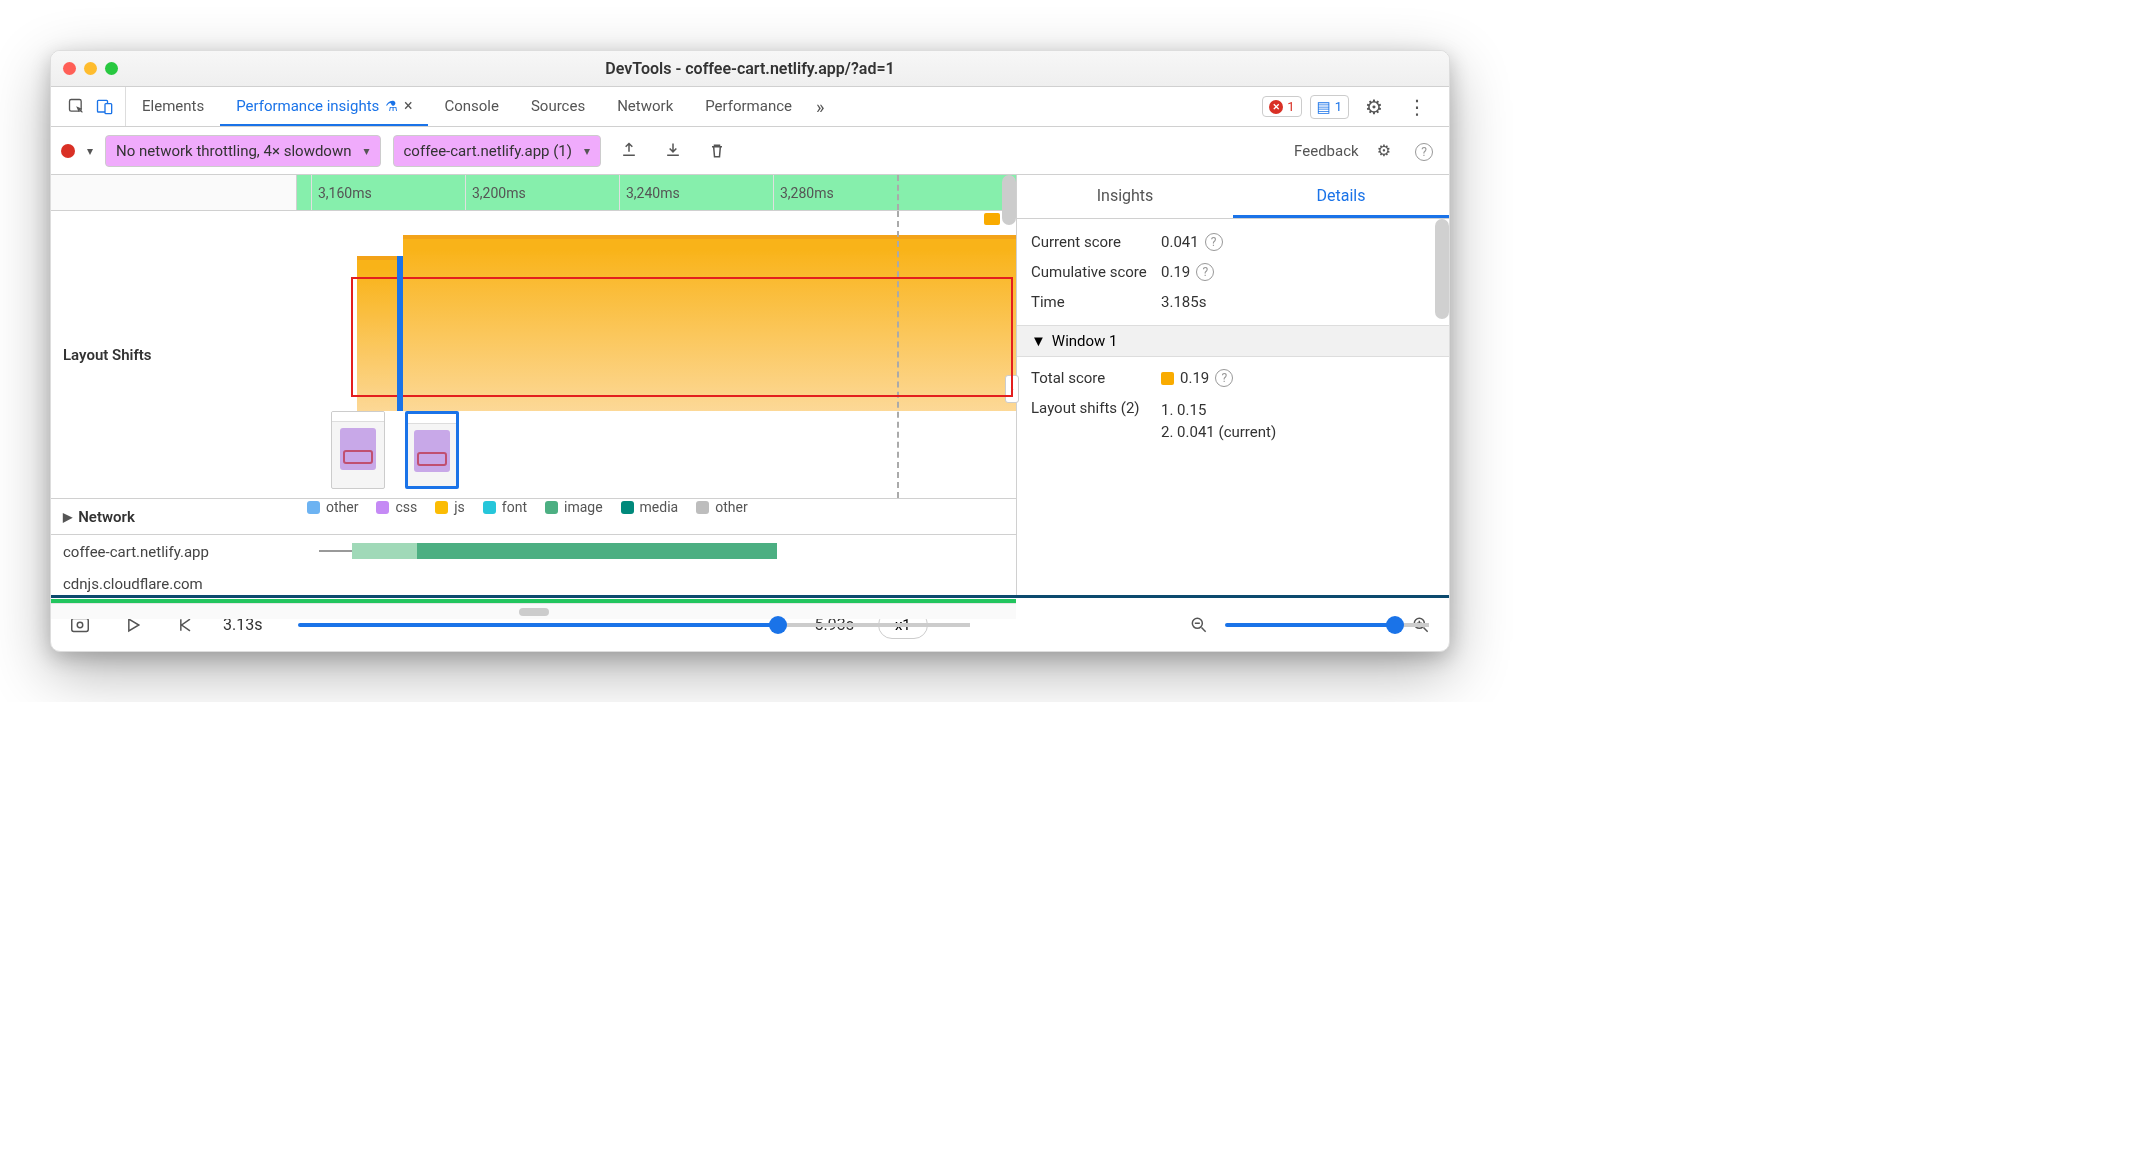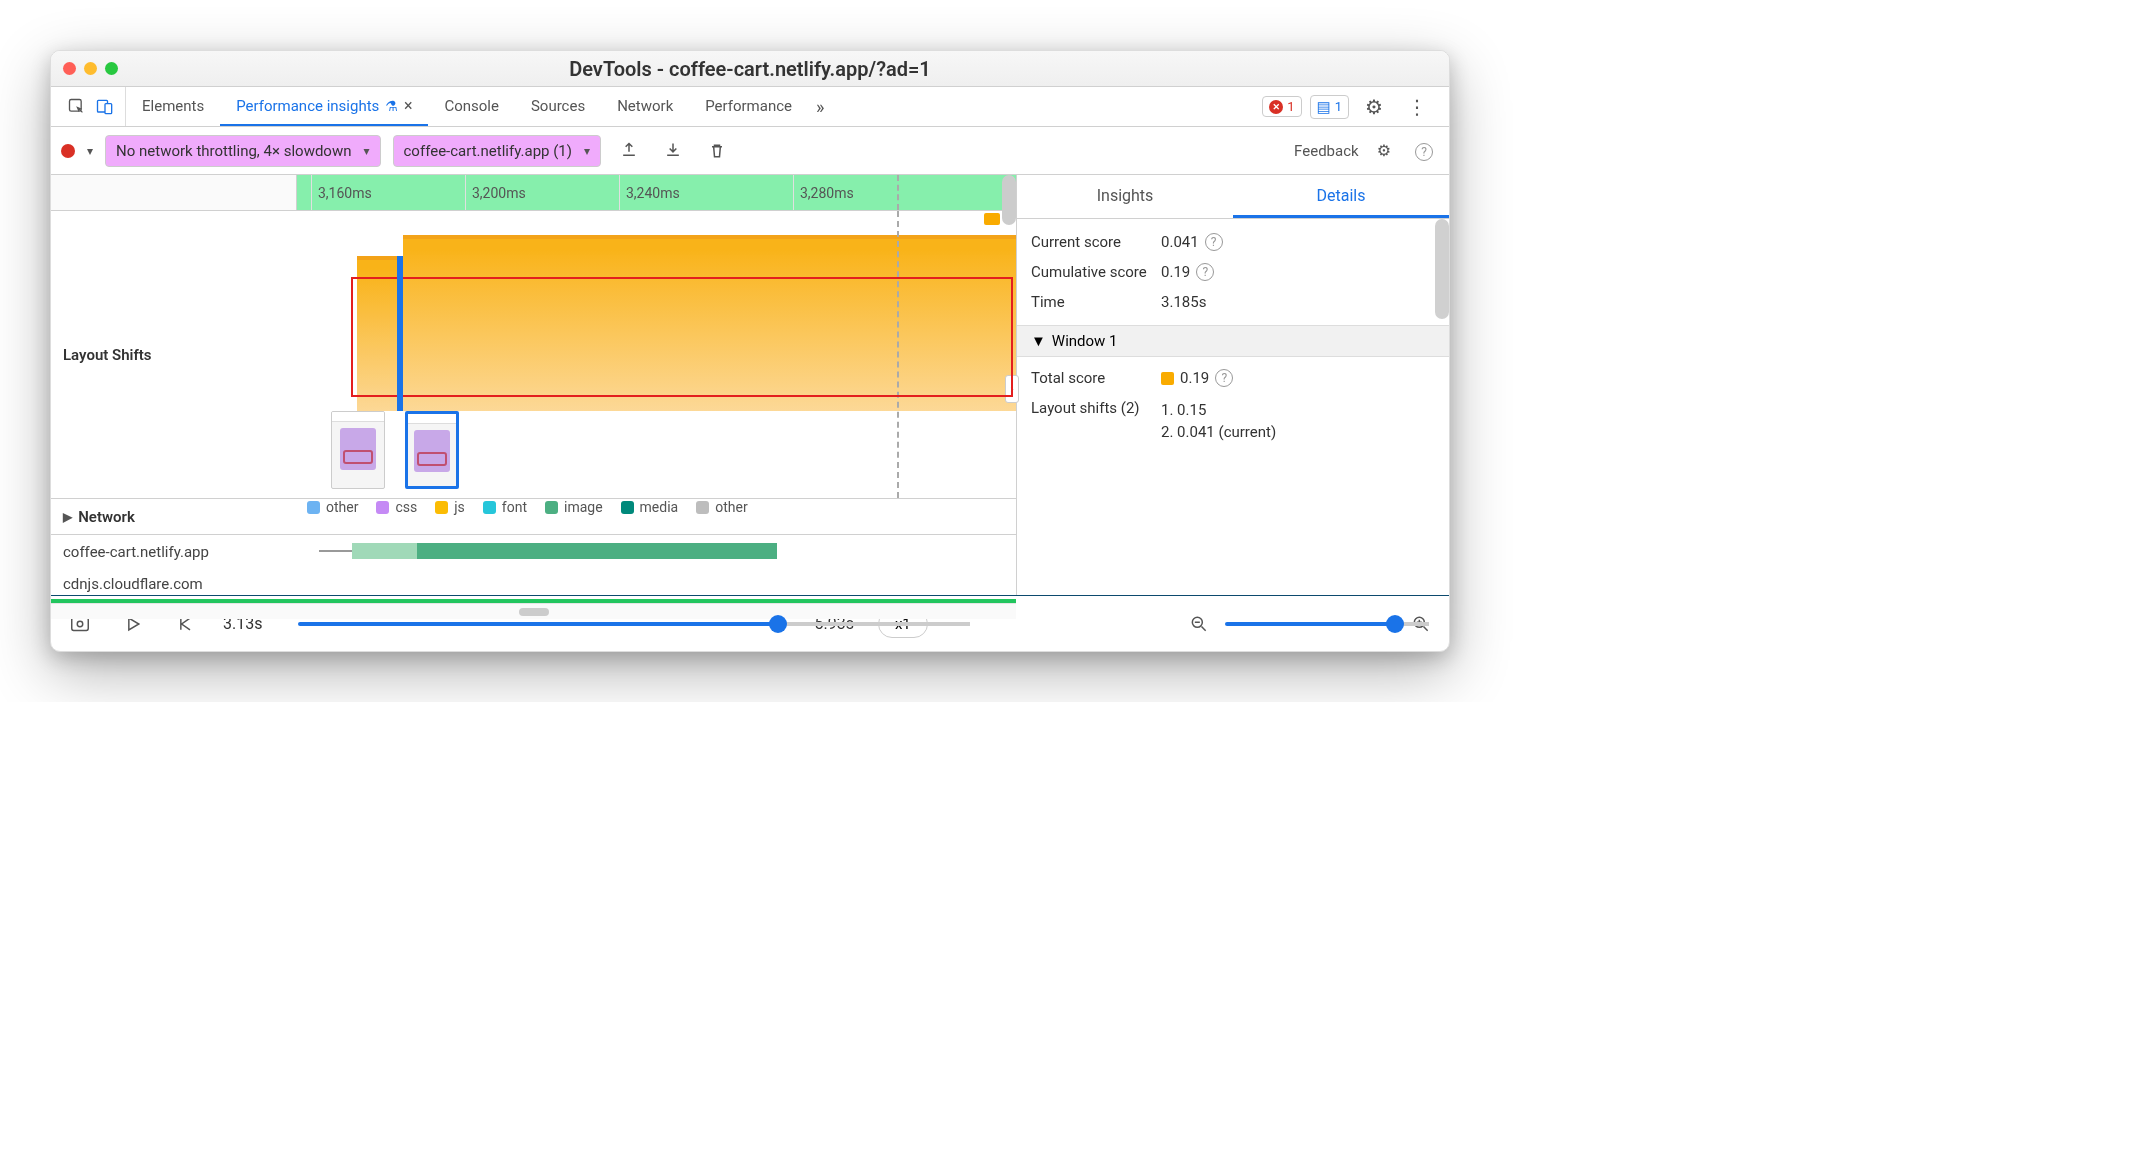--- a/index.html
+++ b/index.html
@@ -4,21 +4,21 @@
 <style>
 *{box-sizing:border-box;margin:0;padding:0;font-family:-apple-system,BlinkMacSystemFont,"Segoe UI",Roboto,sans-serif;}
 body{background:#fff;padding:50px;}
 .window{width:1400px;background:#fff;border-radius:10px;box-shadow:0 20px 60px rgba(0,0,0,0.3),0 6px 20px rgba(0,0,0,0.2);overflow:hidden;border:1px solid #ddd;}
 .titlebar{display:flex;align-items:center;height:36px;background:linear-gradient(#f7f7f7,#efefef);border-bottom:1px solid #d0d0d0;padding:0 12px;position:relative;}
 .traffic{display:flex;gap:8px;}
 .circ{width:13px;height:13px;border-radius:50%;}
 .red{background:#ff5f57;}
 .yel{background:#febc2e;}
 .grn{background:#28c840;}
-.title{position:absolute;left:50%;transform:translateX(-50%);font-size:20px;font-weight:600;color:#333;}
+.title{position:absolute;left:50%;transform:translateX(-50%);font-size:16px;font-weight:600;color:#333;}
 .tabs{display:flex;align-items:center;height:40px;border-bottom:1px solid #d0d0d0;padding:0 6px;}
 .tabicons{display:flex;align-items:center;gap:8px;padding:0 10px;border-right:1px solid #ddd;height:100%;}
 .inspect-icon svg,.device-icon svg{width:20px;height:20px;}
 .tab{padding:0 16px;height:100%;display:flex;align-items:center;gap:6px;font-size:15px;color:#555;cursor:pointer;border-bottom:2px solid transparent;}
 .tab.active{color:#1a73e8;border-bottom-color:#1a73e8;}
 .tab .beaker{font-size:14px;}
 .tab .close{font-size:16px;color:#555;}
 .chev{padding:0 8px;color:#555;font-size:18px;}
 .badges{margin-left:auto;display:flex;align-items:center;gap:8px;padding-right:8px;}
 .badge{display:flex;align-items:center;gap:4px;border:1px solid #ccc;border-radius:4px;padding:2px 6px;font-size:13px;}
@@ -89,21 +89,21 @@
 .help{width:18px;height:18px;border:1.5px solid #999;border-radius:50%;display:inline-flex;align-items:center;justify-content:center;font-size:12px;color:#999;}
 .section{background:#f1f1f1;padding:6px 14px;font-size:15px;display:flex;align-items:center;gap:6px;border-top:1px solid #ddd;border-bottom:1px solid #ddd;}
 .sqdot{width:13px;height:13px;background:#f9ab00;border-radius:2px;display:inline-block;}
 .shifts{padding:6px 14px;font-size:15px;}
 .shifts .kv{align-items:flex-start;}
 .shifts ol{list-style:none;}
 .shifts li{padding:2px 0;}
 .expand-bar{position:absolute;left:-12px;top:200px;background:#fff;border:1px solid #ccc;border-radius:3px;width:14px;height:28px;display:flex;align-items:center;justify-content:center;font-size:12px;color:#666;}
 .scrollbar-right{position:absolute;right:0;top:44px;width:14px;height:100px;background:#d0d0d0;border-radius:7px;}
 .dashed{position:absolute;top:0;bottom:0;border-left:2px dashed #aaa;}
-.footer{height:56px;border-top:1px solid #0c4a6e;display:flex;align-items:center;padding:4px 14px;gap:24px;}
+.footer{height:56px;border-top:3px solid #0c4a6e;display:flex;align-items:center;padding:4px 14px;gap:24px;}
 .ficon{color:#555;padding:0 4px;}
 .time-label{font-size:16px;color:#333;}
 .slider{flex:0 0 480px;height:4px;background:#1a73e8;border-radius:2px;position:relative;margin:0 12px;}
 .slider::before{content:"";position:absolute;right:-40%;top:0;width:40%;height:4px;background:#ccc;}
 .slider-knob{position:absolute;width:18px;height:18px;background:#1a73e8;border-radius:50%;top:-7px;right:-9px;}
 .speed{border:1px solid #ccc;border-radius:20px;padding:4px 16px;font-size:15px;}
 .zoom-group{margin-left:auto;display:flex;align-items:center;gap:12px;}
 .zslider{width:170px;height:4px;background:#1a73e8;border-radius:2px;position:relative;}
 .zslider::before{content:"";position:absolute;right:-20%;top:0;width:20%;height:4px;background:#ccc;}
 .zslider .slider-knob{right:-9px;}
@@ -216,21 +216,21 @@
         <div class="th-ruler">
           <div class="tick" style="left:14px">
               <span>3,160ms</span>
             </div>
           <div class="tick" style="left:168px">
               <span>3,200ms</span>
             </div>
           <div class="tick" style="left:322px">
               <span>3,240ms</span>
             </div>
-          <div class="tick" style="left:496px">
+          <div class="tick" style="left:476px">
               <span>3,280ms</span>
             </div>
           <div class="dashed" style="left:600px"></div>
           <div class="tl-scroll"></div>
           <div class="small-orange"></div>
         </div>
       </div>
 
       <div class="row ls-row">
         <div class="row-label">Layout Shifts</div>

